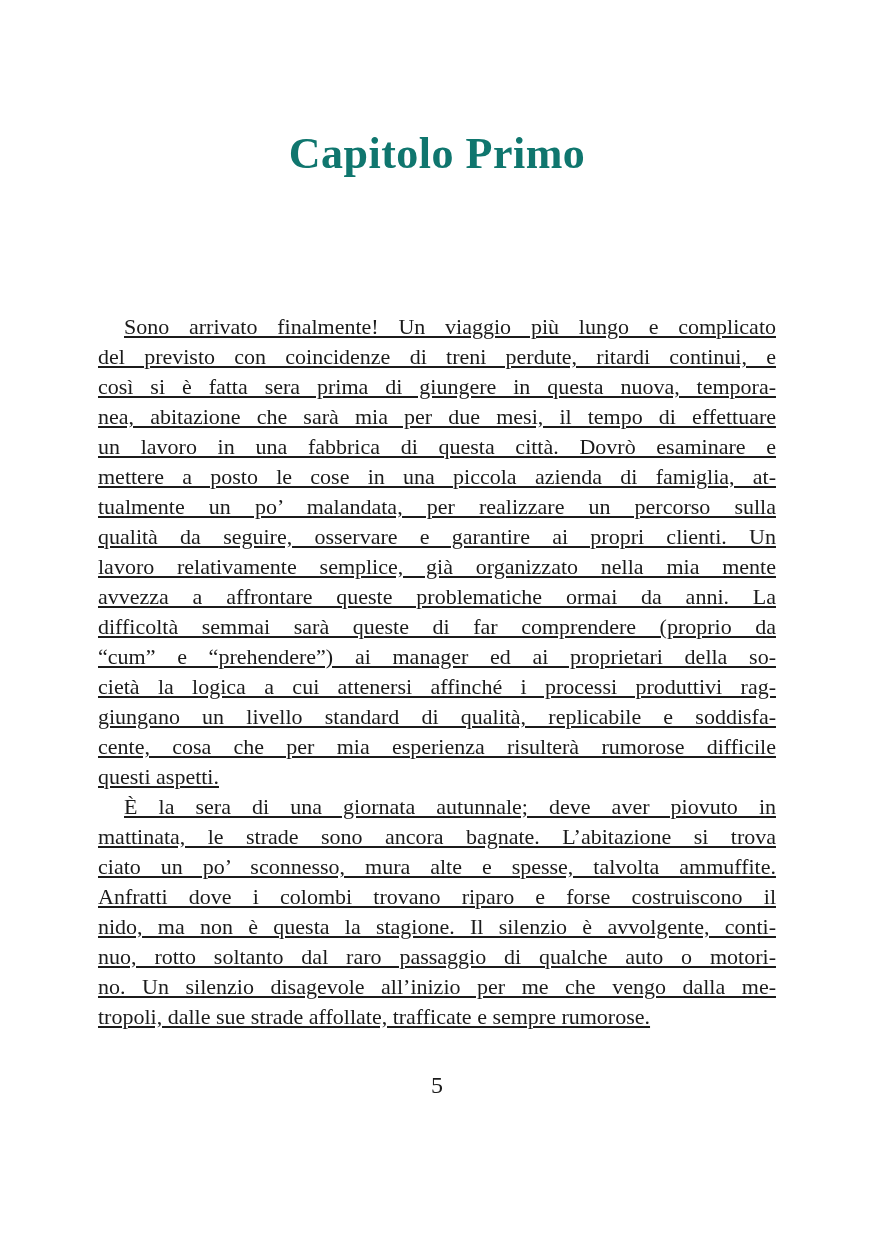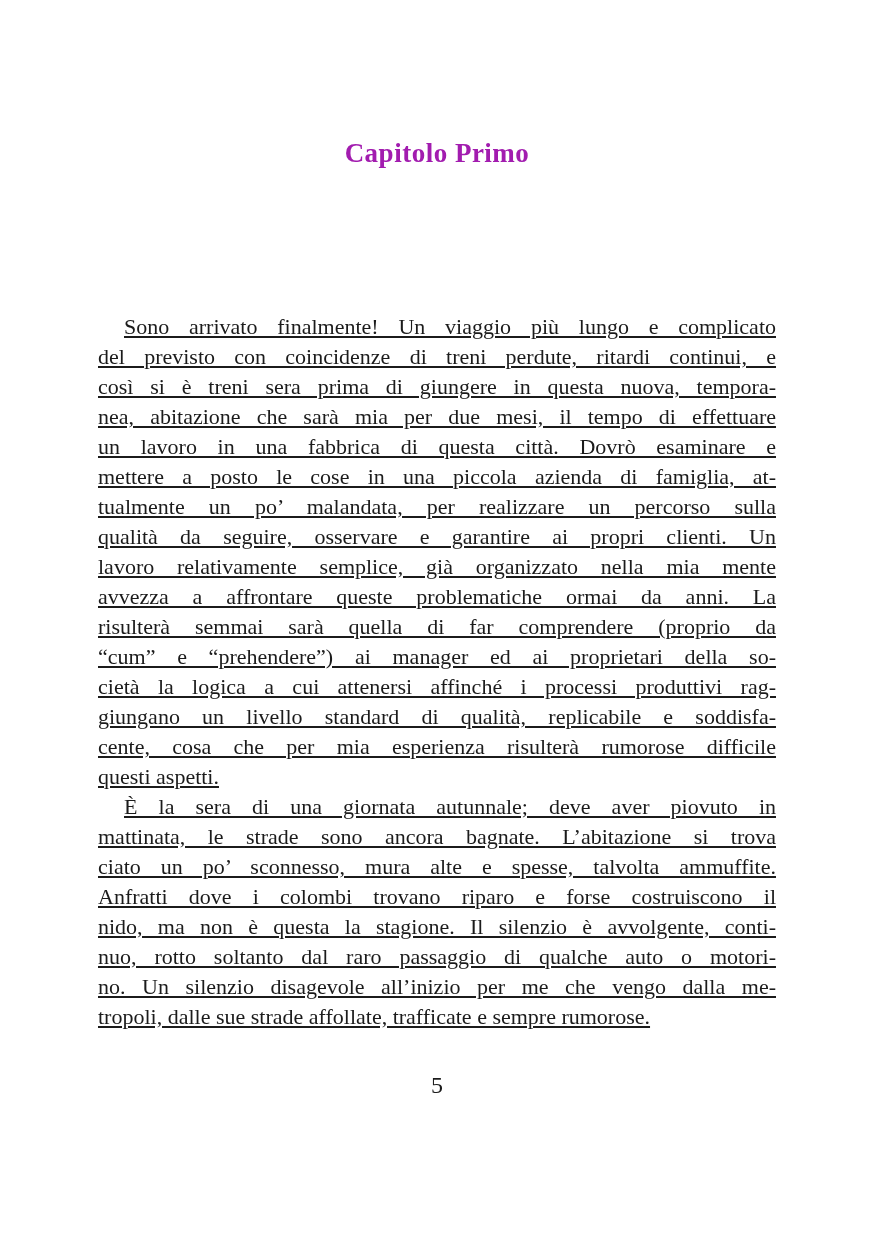--- a/index.html
+++ b/index.html
@@ -12,23 +12,23 @@
       overflow: hidden;
       font-family: "Liberation Serif", serif;
       color: #1b1b1b;
     }
     .chapter-title {
       margin: 0;
       padding-top: 131px;
       text-align: center;
       font-family: "Liberation Serif", serif;
       font-weight: 700;
-      font-size: 27px;
+      font-size: 44px;
       line-height: 45px;
-      color: #a21caf;
+      color: #0f766e;
       letter-spacing: 0.5px;
     }
     .body-text {
       width: 678px;
       margin: 136px 98px 0 98px;
       font-size: 22px;
       text-decoration: underline;
     }
     .paragraph { margin: 0; }
     .line {
@@ -52,29 +52,29 @@
 </head>
 <body>
 
 <div class="page">
   <h1 class="chapter-title">Capitolo Primo</h1>
 
   <div class="body-text" id="body-text">
       <div class="paragraph">
         <div class="line first">Sono arrivato finalmente! Un viaggio più lungo e complicato</div>
         <div class="line">del previsto con coincidenze di treni perdute, ritardi continui, e</div>
-        <div class="line">così si è treni sera prima di giungere in questa nuova, tempora-</div>
+        <div class="line">così si è fatta sera prima di giungere in questa nuova, tempora-</div>
         <div class="line">nea, abitazione che sarà mia per due mesi, il tempo di effettuare</div>
         <div class="line">un lavoro in una fabbrica di questa città. Dovrò esaminare e</div>
         <div class="line">mettere a posto le cose in una piccola azienda di famiglia, at-</div>
         <div class="line">tualmente un po’ malandata, per realizzare un percorso sulla</div>
         <div class="line">qualità da seguire, osservare e garantire ai propri clienti. Un</div>
         <div class="line">lavoro relativamente semplice, già organizzato nella mia mente</div>
         <div class="line">avvezza a affrontare queste problematiche ormai da anni. La</div>
-        <div class="line">risulterà semmai sarà quella di far comprendere (proprio da</div>
+        <div class="line">difficoltà semmai sarà queste di far comprendere (proprio da</div>
         <div class="line">“cum” e “prehendere”) ai manager ed ai proprietari della so-</div>
         <div class="line">cietà la logica a cui attenersi affinché i processi produttivi rag-</div>
         <div class="line">giungano un livello standard di qualità, replicabile e soddisfa-</div>
         <div class="line">cente, cosa che per mia esperienza risulterà rumorose difficile</div>
         <div class="line last">questi aspetti.</div>
       </div>
       <div class="paragraph">
         <div class="line first">È la sera di una giornata autunnale; deve aver piovuto in</div>
         <div class="line">mattinata, le strade sono ancora bagnate. L’abitazione si trova</div>
         <div class="line">ciato un po’ sconnesso, mura alte e spesse, talvolta ammuffite.</div>

